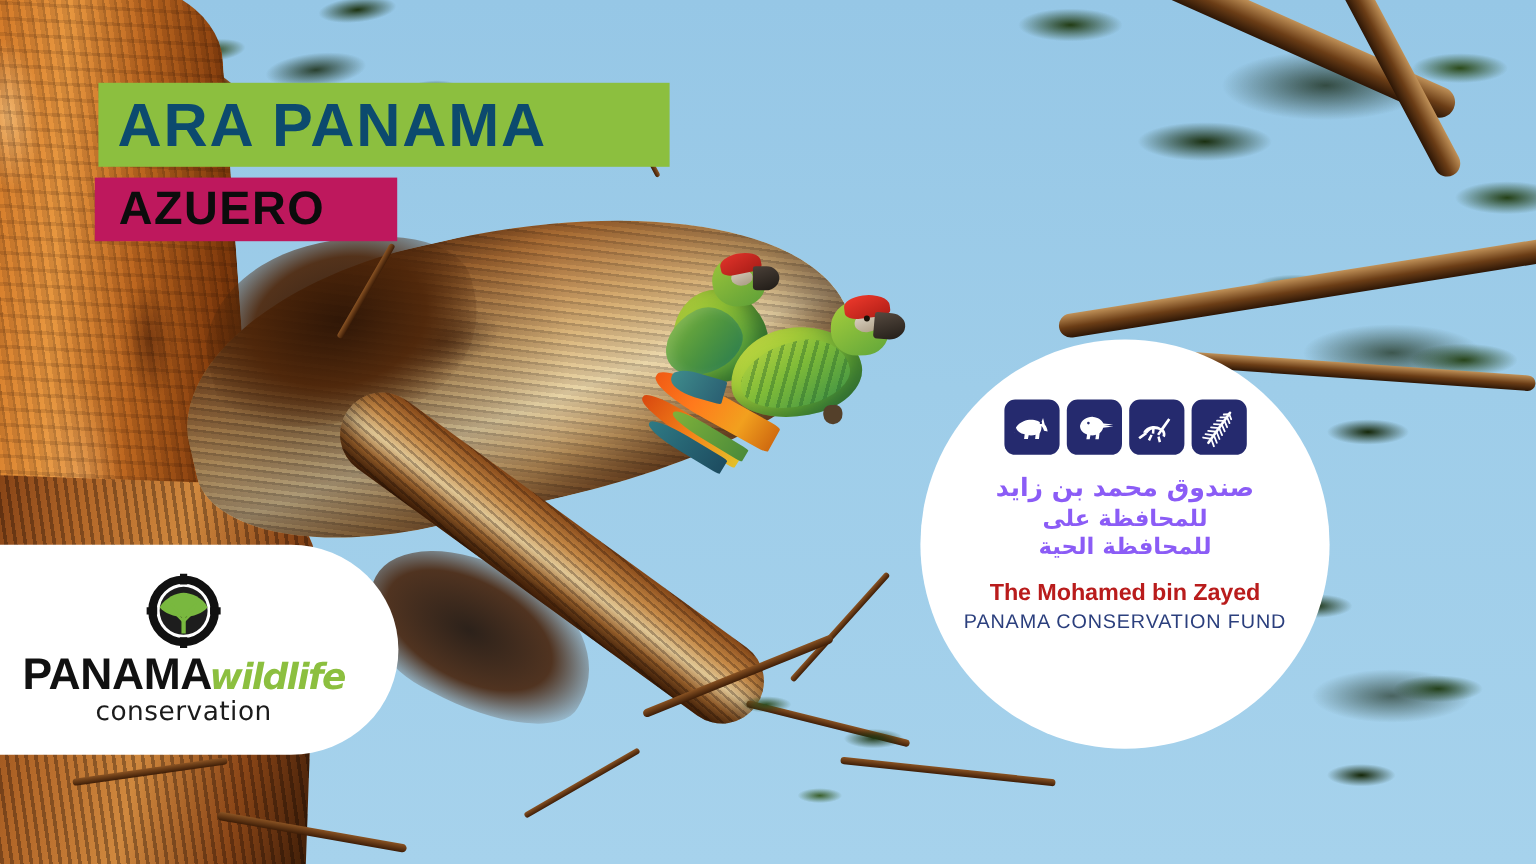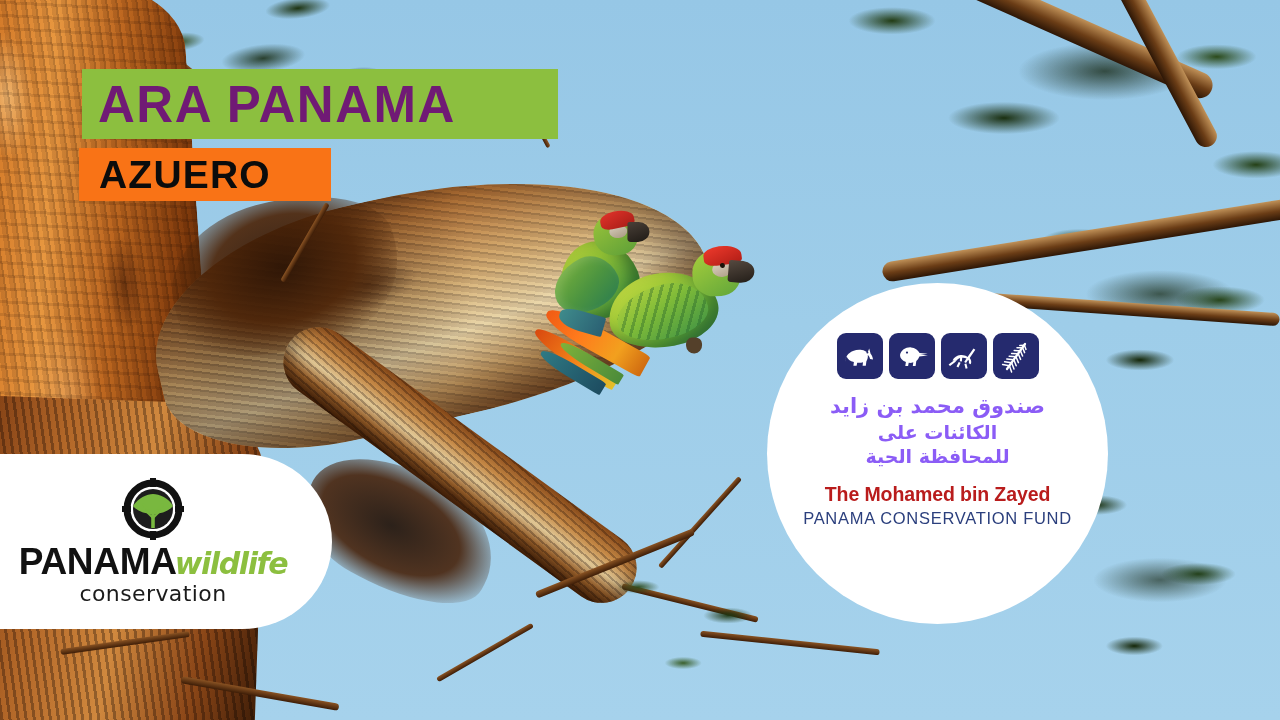--- a/index.html
+++ b/index.html
@@ -290,27 +290,27 @@
     transform:rotate(31deg);
   }
 
   
   .title-green{
     position:absolute; left:82px; top:69px; width:476px; height:70px;
     background:#8cbf3f;
     display:flex; align-items:center;
   }
   .title-green .txt{
-    font-size:51px; font-weight:700; letter-spacing:1.5px; color:#701a75;
+    font-size:51px; font-weight:700; letter-spacing:1.5px; color:#0c4a6e;
     padding-left:16px; line-height:1; white-space:nowrap;
     font-family:"Liberation Sans", sans-serif;
   }
   .title-white{
     position:absolute; left:79px; top:148px; width:252px; height:53px;
-    background:#f97316;
+    background:#be185d;
     display:flex; align-items:center;
   }
   .title-white .txt{
     font-size:39px; font-weight:700; letter-spacing:1.2px; color:#0c0c0c;
     padding-left:20px; line-height:1; white-space:nowrap;
   }
 
   
   .pwc-panel{
     position:absolute; left:-10px; top:454px; width:342px; height:175px;
@@ -515,21 +515,21 @@
             <path d="M25.4 6.2 L20.8 6.4"></path>
               <path d="M25.4 6.2 L27 10.4"></path>
           </g>
         </svg>
       </div>
 
     </div>
 
     <div class="mbz-ar">
       <div class="l1">صندوق محمد بن زايد</div>
-      <div class="l2">الكائنات على</div>
+      <div class="l2">للمحافظة على</div>
       <div class="l3">للمحافظة الحية</div>
     </div>
 
     <div class="mbz-en1">The Mohamed bin Zayed</div>
     <div class="mbz-en2">PANAMA CONSERVATION FUND</div>
   </div>
 
 </div>
 
 </body></html>

